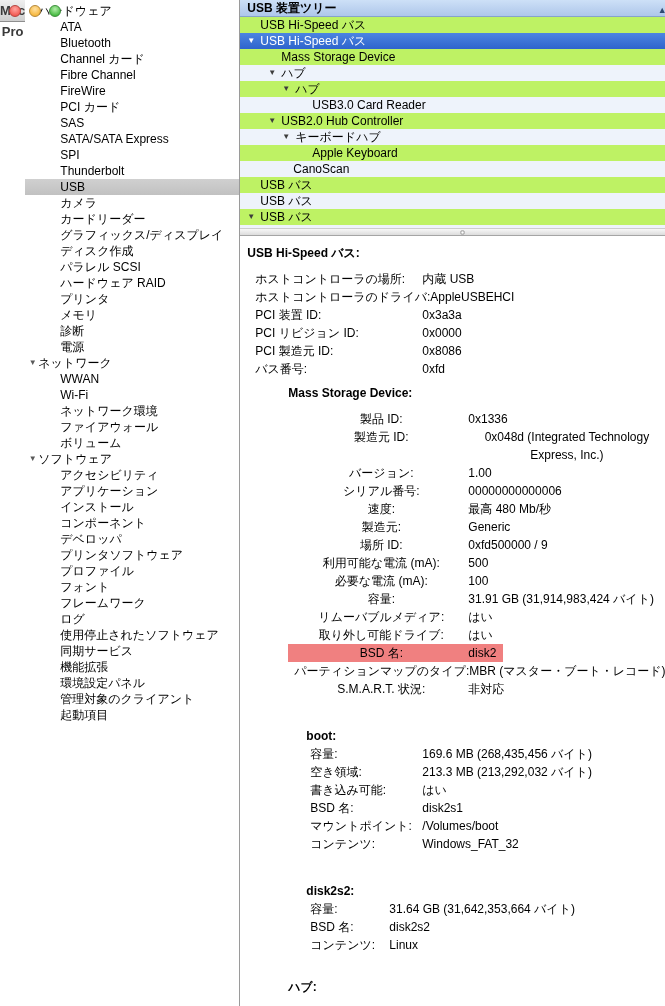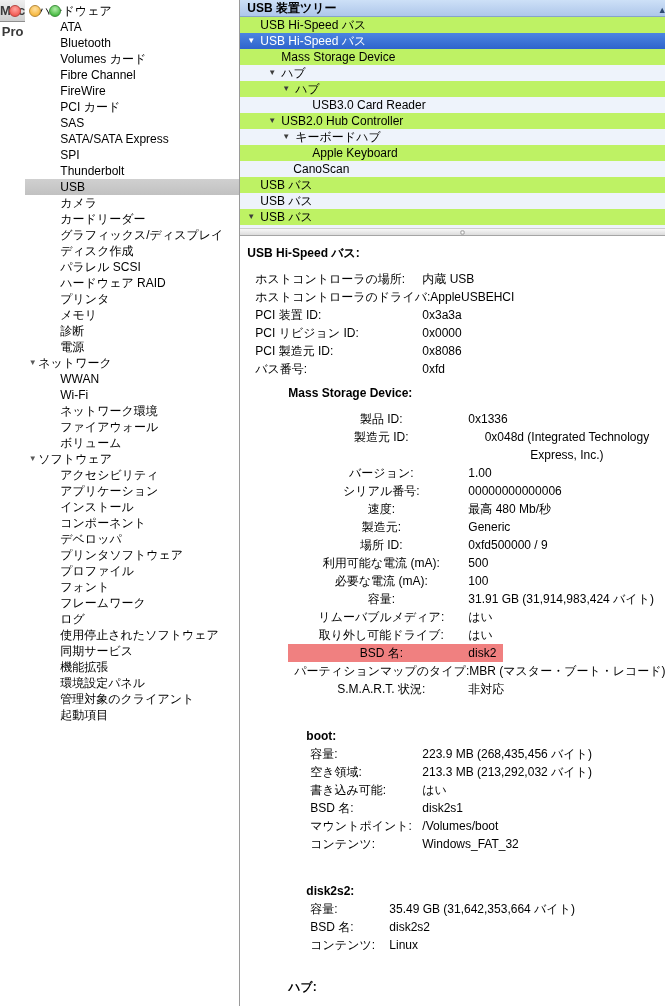--- a/index.html
+++ b/index.html
@@ -112,21 +112,21 @@
 
   <div class="main">
 
     <div class="sidebar" id="sidebar">
         <div class="side-group">
           <span class="tri">▼</span>
           <span>ハードウェア</span>
         </div>
         <div class="side-item">ATA</div>
         <div class="side-item">Bluetooth</div>
-        <div class="side-item">Volumes カード</div>
+        <div class="side-item">Channel カード</div>
         <div class="side-item">Fibre Channel</div>
         <div class="side-item">FireWire</div>
         <div class="side-item">PCI カード</div>
         <div class="side-item">SAS</div>
         <div class="side-item">SATA/SATA Express</div>
         <div class="side-item">SPI</div>
         <div class="side-item">Thunderbolt</div>
         <div class="side-item selected">USB</div>
         <div class="side-item">カメラ</div>
         <div class="side-item">カードリーダー</div>
@@ -324,21 +324,21 @@
             <span class="d-label">パーティションマップのタイプ:</span>
             <span class="d-value">MBR (マスター・ブート・レコード)</span>
           </div>
           <div class="d-row dind-2 lw-b">
             <span class="d-label">S.M.A.R.T. 状況:</span>
             <span class="d-value">非対応</span>
           </div>
           <div class="d-h dh-2">boot:</div>
           <div class="d-row dind-3 lw-c">
             <span class="d-label">容量:</span>
-            <span class="d-value">223.9 MB (268,435,456 バイト)</span>
+            <span class="d-value">169.6 MB (268,435,456 バイト)</span>
           </div>
           <div class="d-row dind-3 lw-c">
             <span class="d-label">空き領域:</span>
             <span class="d-value">213.3 MB (213,292,032 バイト)</span>
           </div>
           <div class="d-row dind-3 lw-c">
             <span class="d-label">書き込み可能:</span>
             <span class="d-value">はい</span>
           </div>
           <div class="d-row dind-3 lw-c">
@@ -349,21 +349,21 @@
             <span class="d-label">マウントポイント:</span>
             <span class="d-value">/Volumes/boot</span>
           </div>
           <div class="d-row dind-3 lw-c">
             <span class="d-label">コンテンツ:</span>
             <span class="d-value">Windows_FAT_32</span>
           </div>
           <div class="d-h dh-2">disk2s2:</div>
           <div class="d-row dind-3 lw-d">
             <span class="d-label">容量:</span>
-            <span class="d-value">35.49 GB (31,642,353,664 バイト)</span>
+            <span class="d-value">31.64 GB (31,642,353,664 バイト)</span>
           </div>
           <div class="d-row dind-3 lw-d">
             <span class="d-label">BSD 名:</span>
             <span class="d-value">disk2s2</span>
           </div>
           <div class="d-row dind-3 lw-d">
             <span class="d-label">コンテンツ:</span>
             <span class="d-value">Linux</span>
           </div>
           <div style="height: 24px;"></div>

